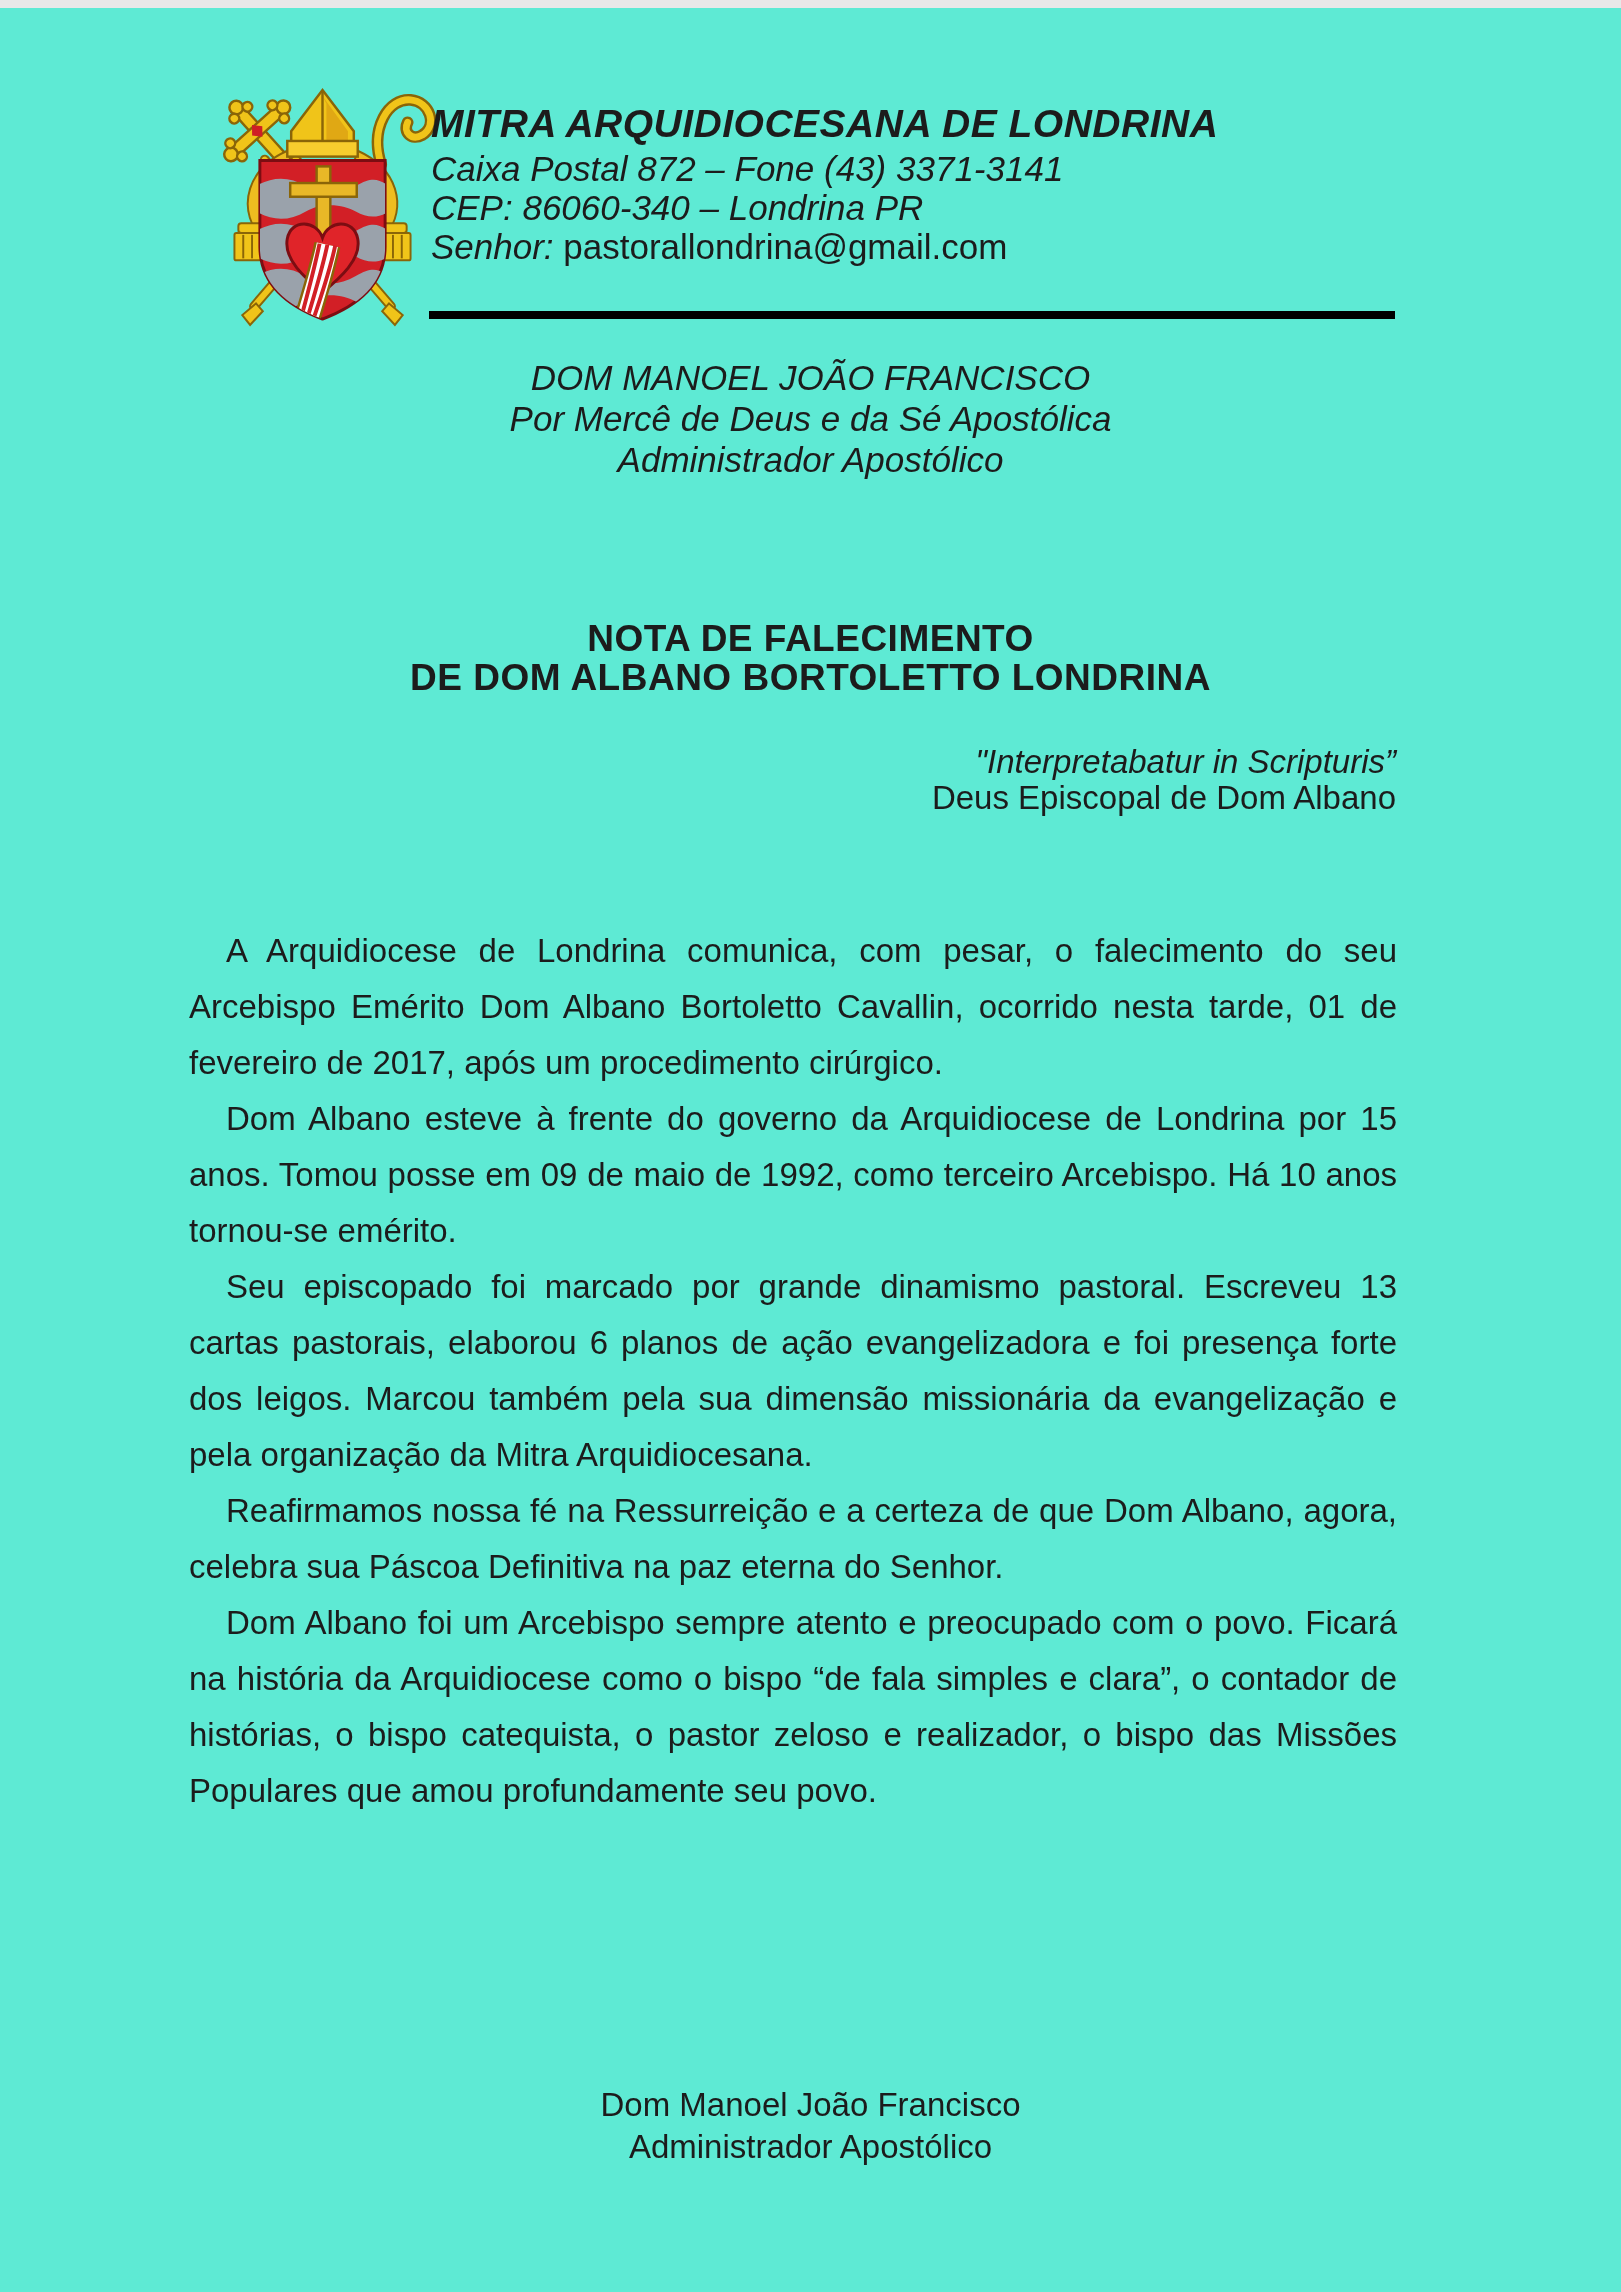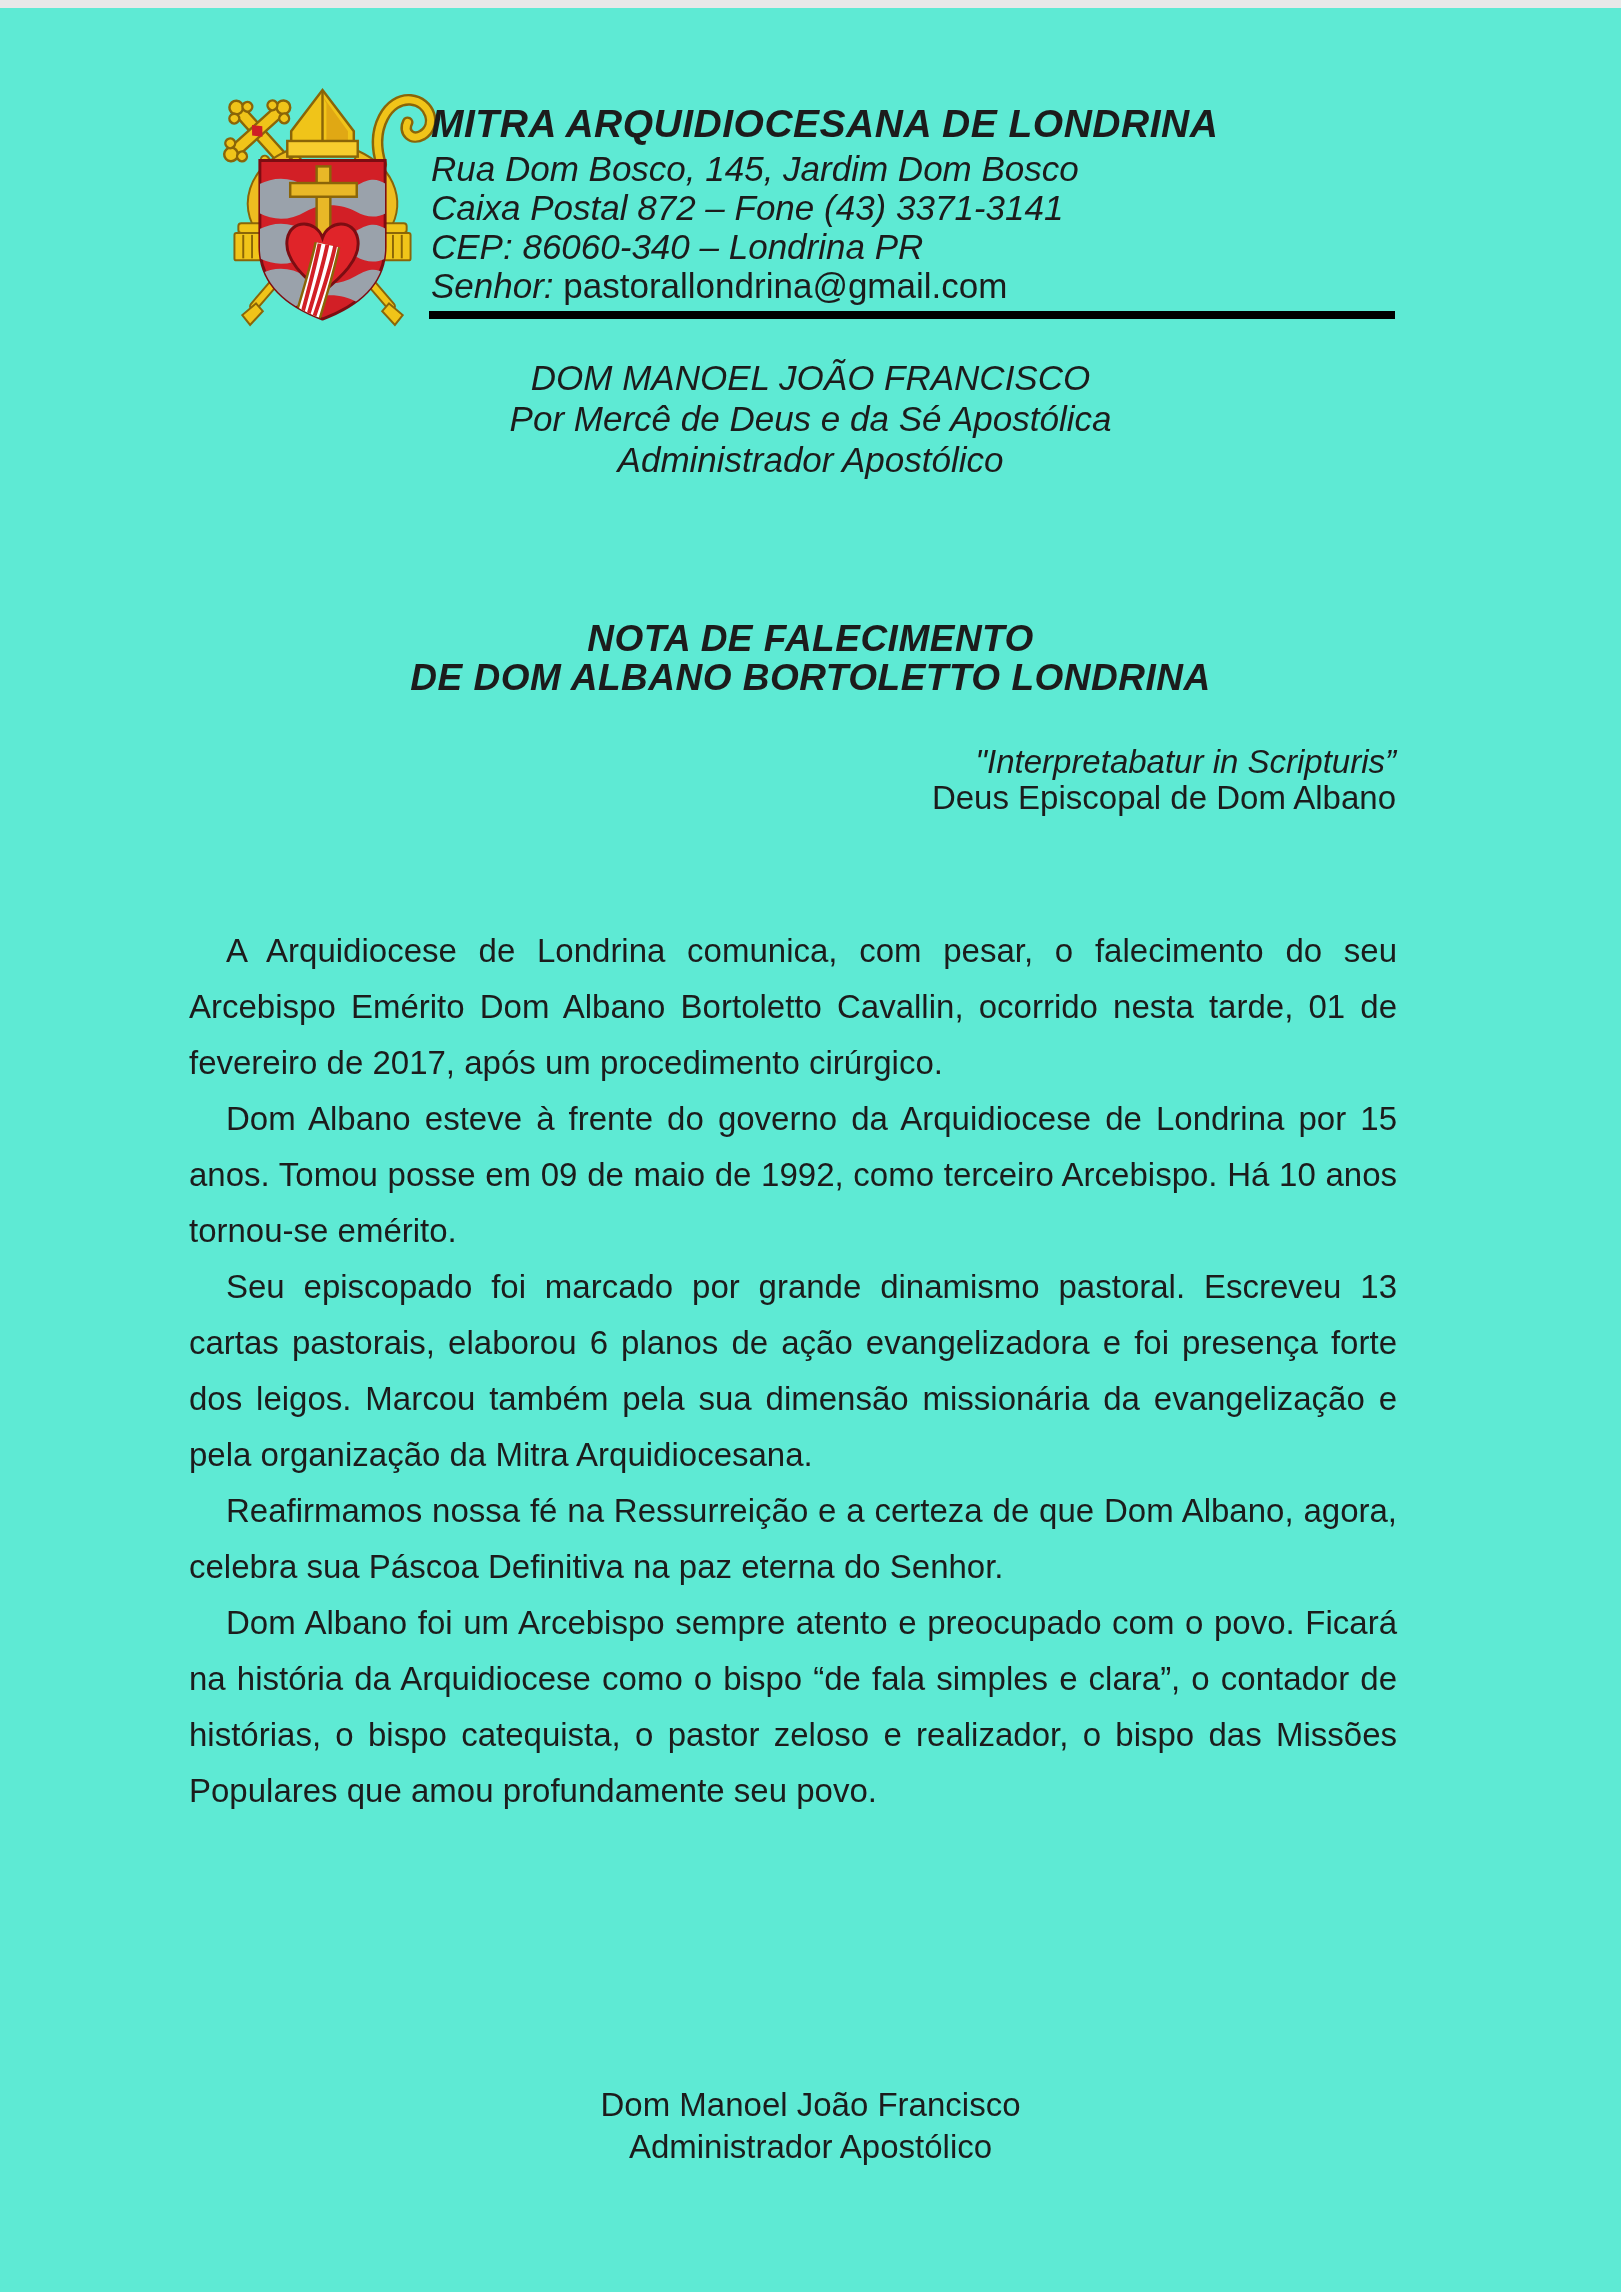--- a/index.html
+++ b/index.html
@@ -27,21 +27,21 @@
   
   .prelate {
     position:absolute; top:349px; left:0; width:1621px;
     text-align:center; font-style:italic;
     font-size:35px; line-height:41px;
   }
 
   
   .doc-title {
     position:absolute; top:611px; left:0; width:1621px;
-    text-align:center; font-weight:bold; font-style:italic;
+    text-align:center; font-weight:bold; 
     font-size:37px; line-height:39px; letter-spacing:0.5px;
   }
 
   
   .motto {
     position:absolute; top:736px; right:225px;
     text-align:right; font-size:33px; line-height:36px;
   }
   .motto-quote { font-style:italic; }
 
@@ -148,21 +148,20 @@
         <path d="M116,4 L148,46 L148,62 L84,62 L84,46 Z" fill="#f0c419"></path>
         <path d="M116,10 L142,46 L142,58 L120,58 L120,18 Z" fill="#e0a814" stroke="none"></path>
         <rect x="80" y="56" width="72" height="16" fill="#f7cd2e"></rect>
         <line x1="116" y1="4" x2="116" y2="56"></line>
       </g>
     </svg>
   </div>
 
   <div class="lh-text">
     <div class="lh-title">MITRA ARQUIDIOCESANA DE LONDRINA</div>
-    <div class="lh-line">Rua Dom Bosco, 145, Jardim Dom Bosco</div>
     <div class="lh-line">Caixa Postal 872 – Fone (43) 3371-3141</div>
     <div class="lh-line">CEP: 86060-340 – Londrina PR</div>
     <div class="lh-line"><span>Senhor:</span><span class="upright">&nbsp;<span>pastorallondrina@gmail.com</span></span></div>
   </div>
 
   <div class="rule"></div>
 
   <div class="prelate">
     <div>DOM MANOEL JOÃO FRANCISCO</div>
     <div>Por Mercê de Deus e da Sé Apostólica</div>

